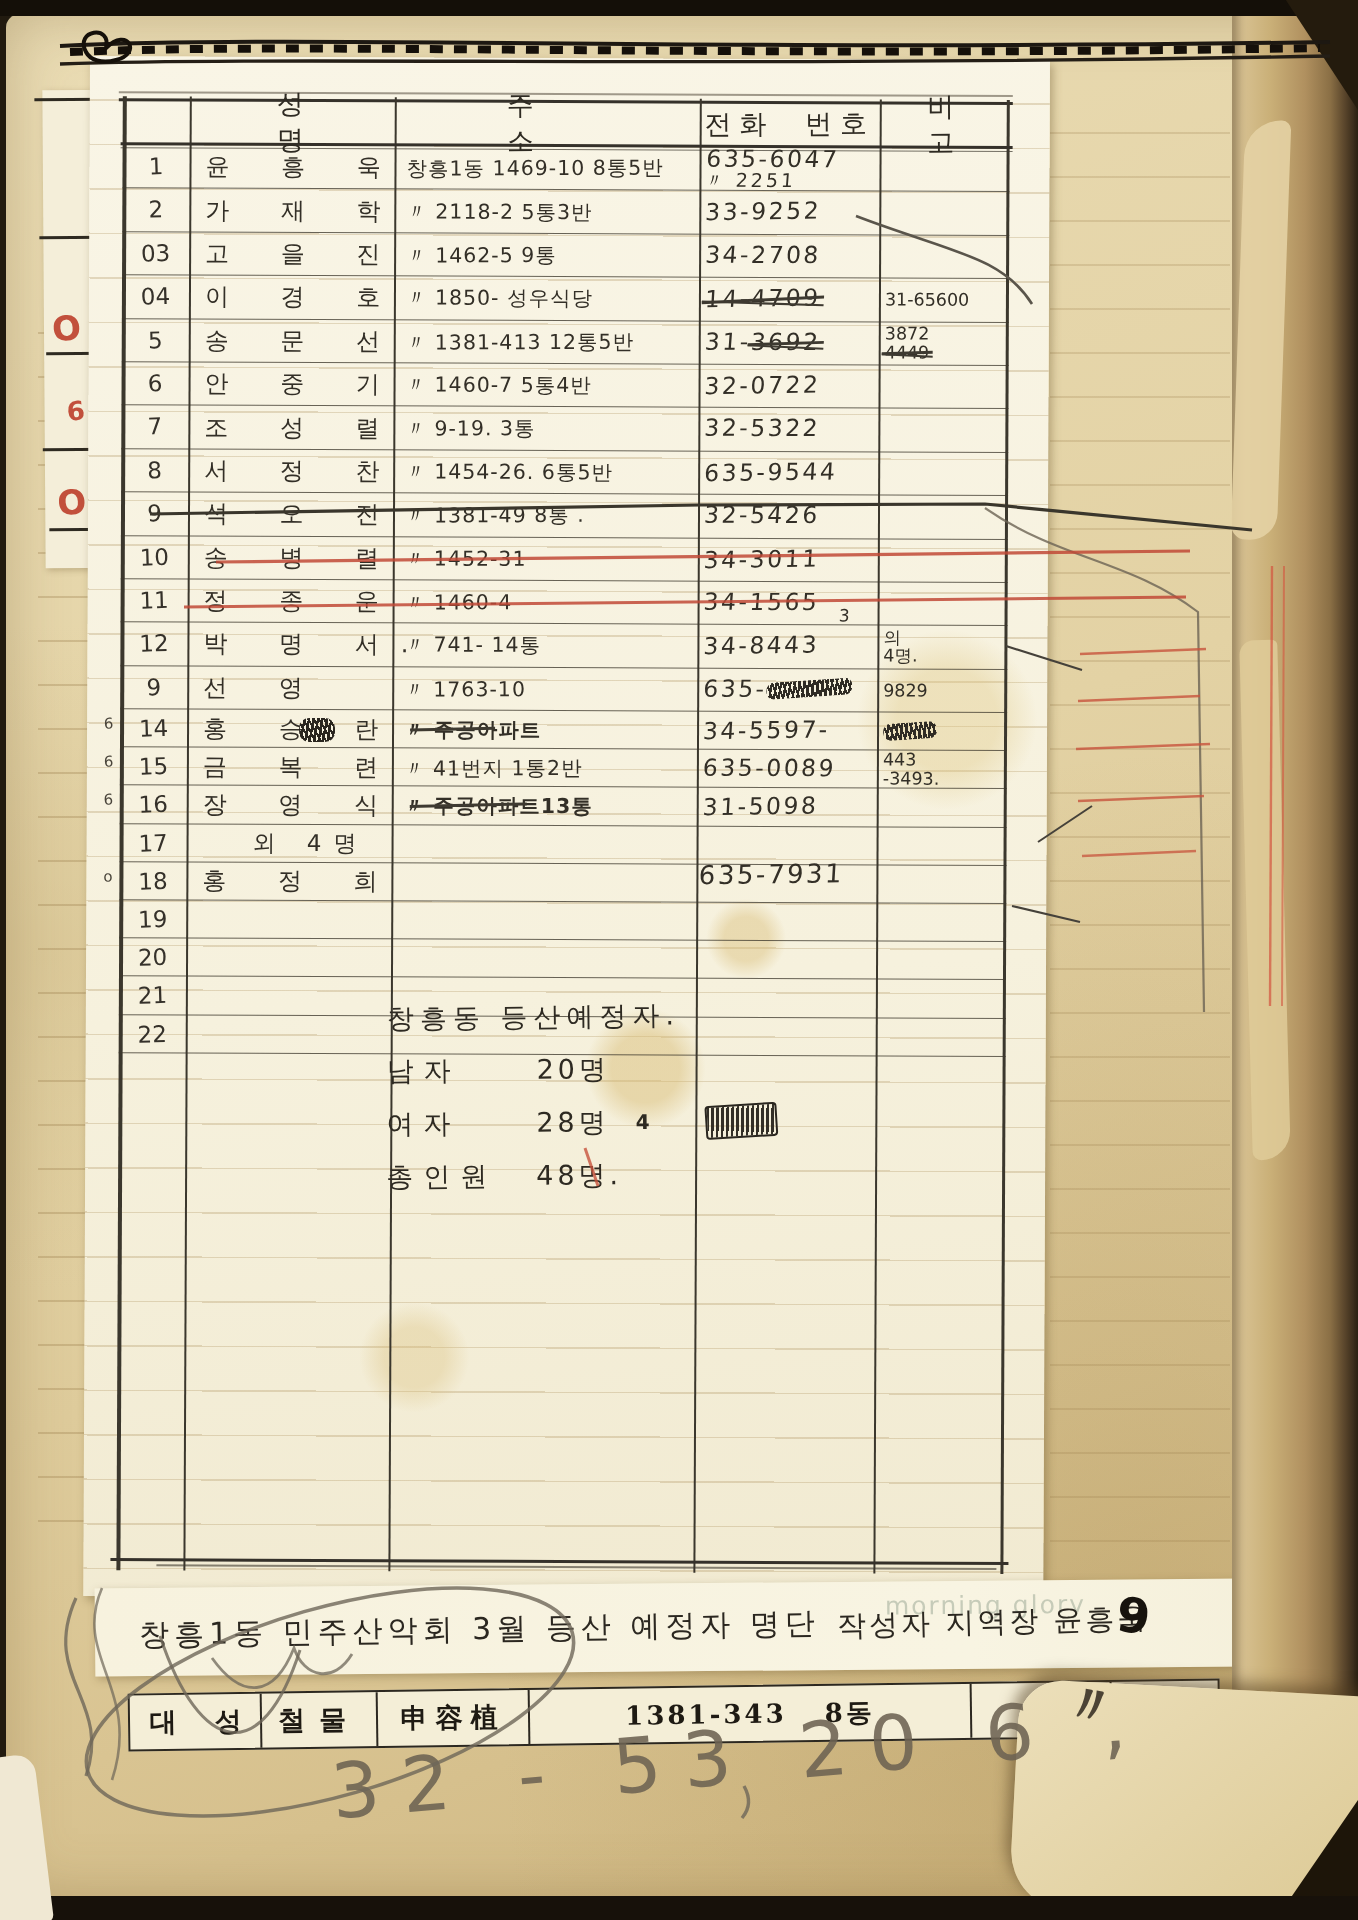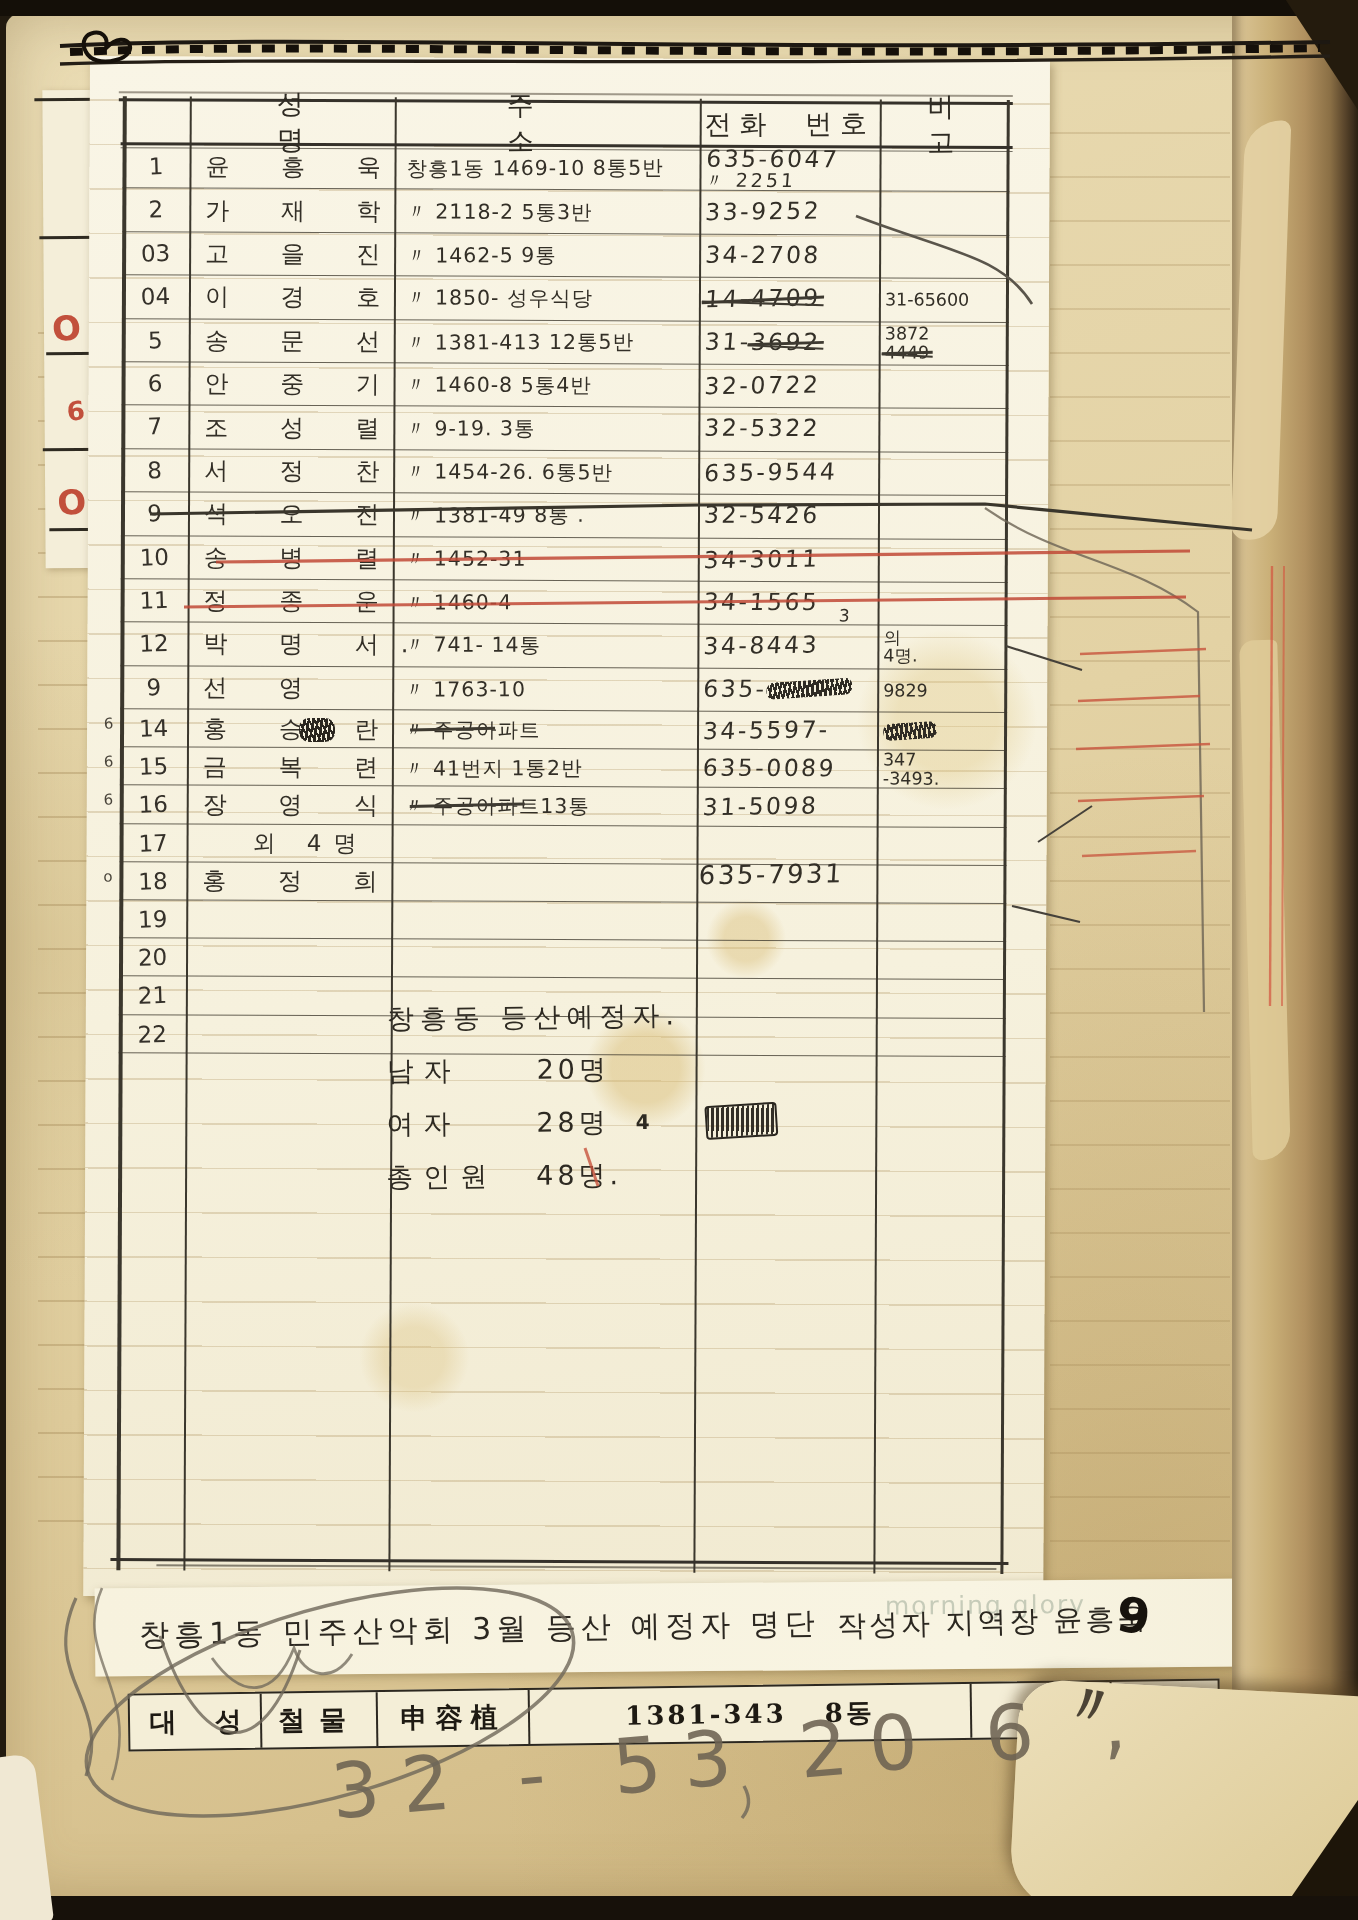--- a/index.html
+++ b/index.html
@@ -111,21 +111,21 @@
   .trow:nth-child(odd) .c-addr{transform:rotate(-.5deg);}
   .trow:nth-child(even) .c-phone{transform:skewX(-4deg) rotate(-1deg);}
   .ph2{font-size:19px;letter-spacing:3px;}
   .sup3{position:absolute;margin-left:18px;margin-top:-26px;font-size:17px;}
   .big-ph{font-size:26px;transform:translate(-4px,-10px);}
 
   .scrib{position:relative;display:inline-block;}
   .scrib::before,.scrib::after{content:"";position:absolute;left:-3px;right:-3px;background:#3e3a31;}
   .scrib::before{top:46%;height:3px;transform:rotate(-2deg);}
   .scrib::after{top:60%;height:2.4px;transform:rotate(2.5deg);}
-  .half-strike{position:relative;}
+  .half-strike{position:relative;font-weight:bold;}
   .half-strike::after{content:"";position:absolute;left:6px;top:44%;width:62%;height:2.6px;background:#3e3a31;transform:rotate(-1.5deg);}
   .blob{display:inline-block;width:86px;height:17px;border-radius:8px;transform:rotate(-4deg);
         background:repeating-linear-gradient(100deg,#2f2b24 0 2.2px,transparent 2.2px 4.6px),repeating-linear-gradient(70deg,#2f2b24 0 2px,transparent 2px 5px);}
   .name-blob{position:absolute;left:112px;top:8px;width:36px;height:24px;border-radius:10px;
         background:repeating-linear-gradient(100deg,#2a261f 0 2.4px,transparent 2.4px 4.4px),repeating-linear-gradient(60deg,#2a261f 0 2px,transparent 2px 4.6px);}
 
   
   .summary{position:absolute;left:268px;top:898px;width:430px;font-size:27px;color:#2e2a22;}
   .summary .ttl{letter-spacing:6px;transform:rotate(-1deg);}
   .summary .srow{margin-top:17px;display:flex;align-items:center;transform:rotate(-.8deg);}
@@ -272,21 +272,21 @@
           </div>
           <div class="cell c-note" data-name="cell-note">
             <div data-name="note-text">3872</div>
             <div data-name="note-text-2" class="scrib">4449</div>
           </div>
         </div>
         <div class="trow tall" data-name="table-row">
           <div class="cell c-no" data-name="cell-row-number">6</div>
           <div class="cell c-name" data-name="cell-name">안 중 기</div>
           <div class="cell c-addr" data-name="cell-address">
-            <span data-name="address-text">〃  1460-8   5통4반</span>
+            <span data-name="address-text">〃  1460-7   5통4반</span>
           </div>
           <div class="cell c-phone" data-name="cell-phone">
             <div data-name="phone-text">32-0722</div>
           </div>
           <div class="cell c-note" data-name="cell-note"></div>
         </div>
         <div class="trow tall" data-name="table-row">
           <div class="cell c-no" data-name="cell-row-number">7</div>
           <div class="cell c-name" data-name="cell-name">조 성 렬</div>
           <div class="cell c-addr" data-name="cell-address">
@@ -384,21 +384,21 @@
         <div class="trow short" data-name="table-row">
           <div class="cell c-no" data-name="cell-row-number"><span class="pre" data-name="row-prefix-mark">6</span>15</div>
           <div class="cell c-name" data-name="cell-name">금 복 련</div>
           <div class="cell c-addr" data-name="cell-address">
             <span data-name="address-text">〃  41번지  1통2반</span>
           </div>
           <div class="cell c-phone" data-name="cell-phone">
             <div data-name="phone-text">635-0089</div>
           </div>
           <div class="cell c-note" data-name="cell-note">
-            <div data-name="note-text">347</div>
+            <div data-name="note-text">443</div>
             <div data-name="note-text-2">-3493.</div>
           </div>
         </div>
         <div class="trow short" data-name="table-row">
           <div class="cell c-no" data-name="cell-row-number"><span class="pre" data-name="row-prefix-mark">6</span>16</div>
           <div class="cell c-name" data-name="cell-name">장 영 식</div>
           <div class="cell c-addr" data-name="cell-address">
             <span class="half-strike" data-name="address-text">〃  주공아파트13통</span>
           </div>
           <div class="cell c-phone" data-name="cell-phone">

